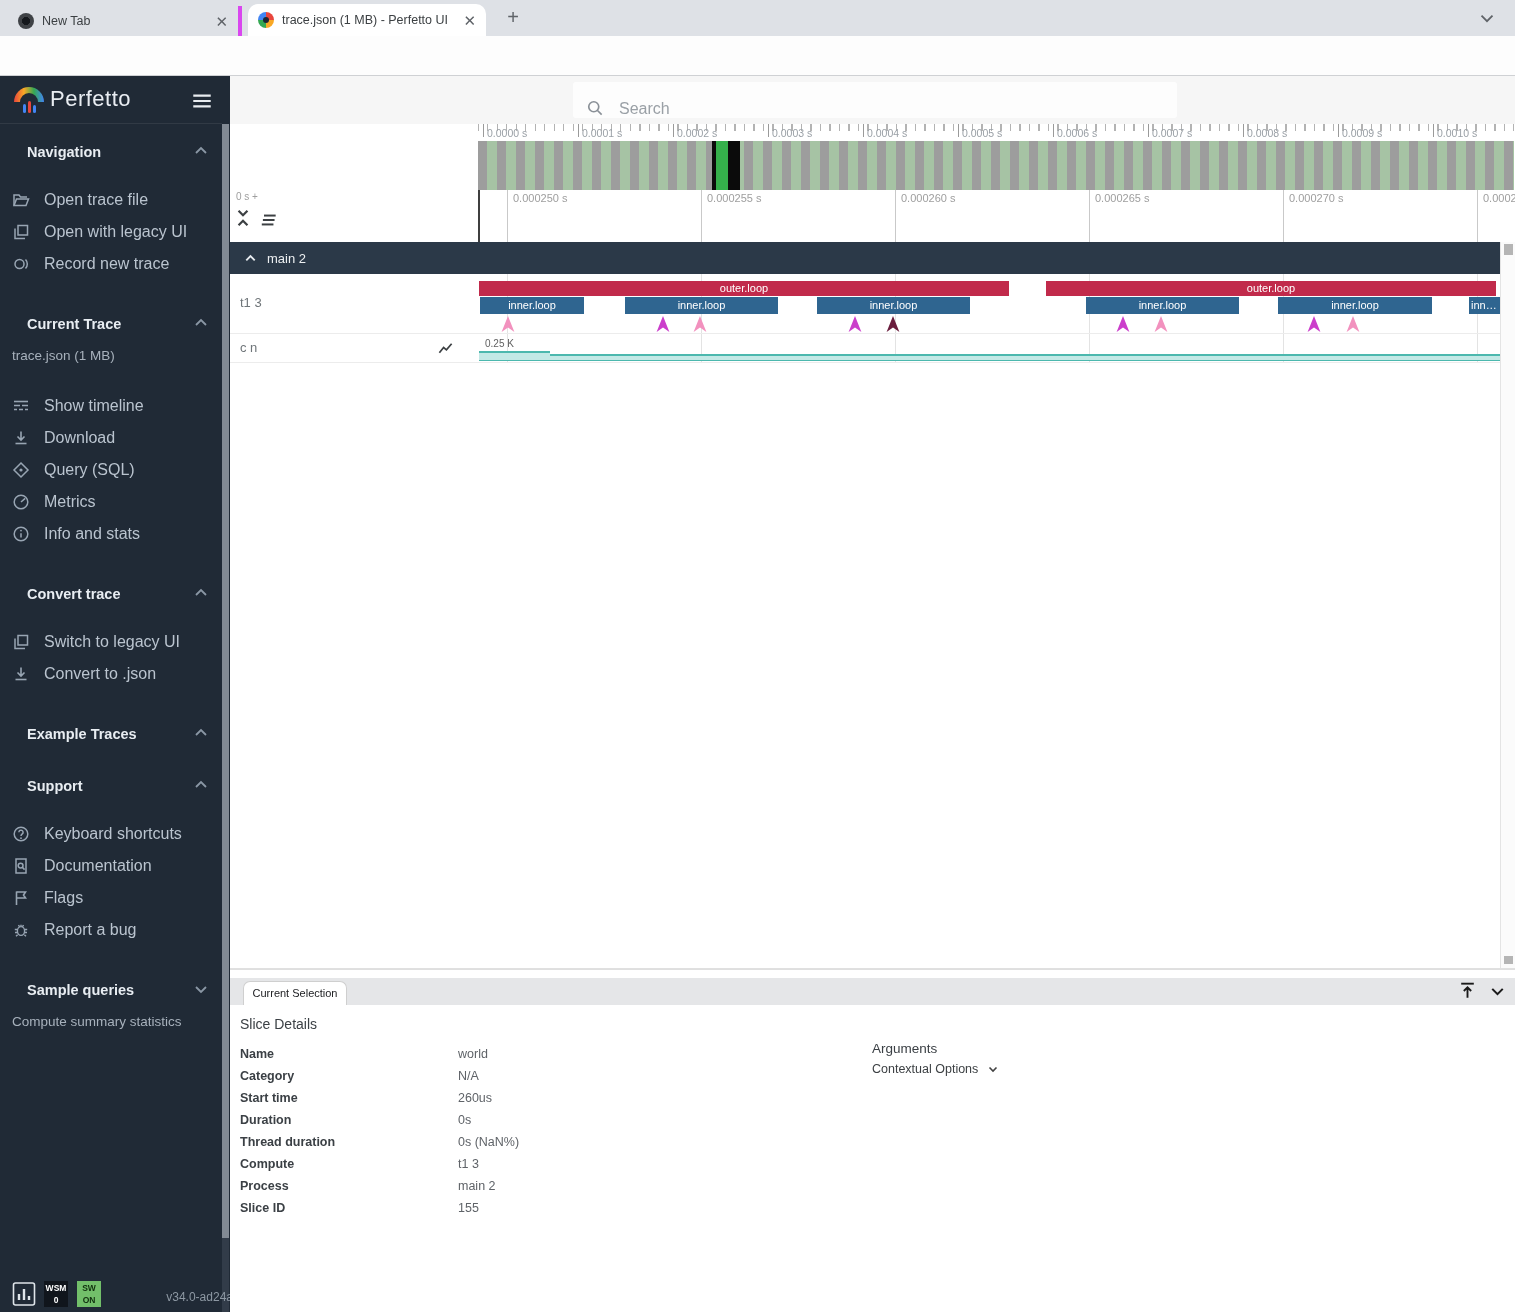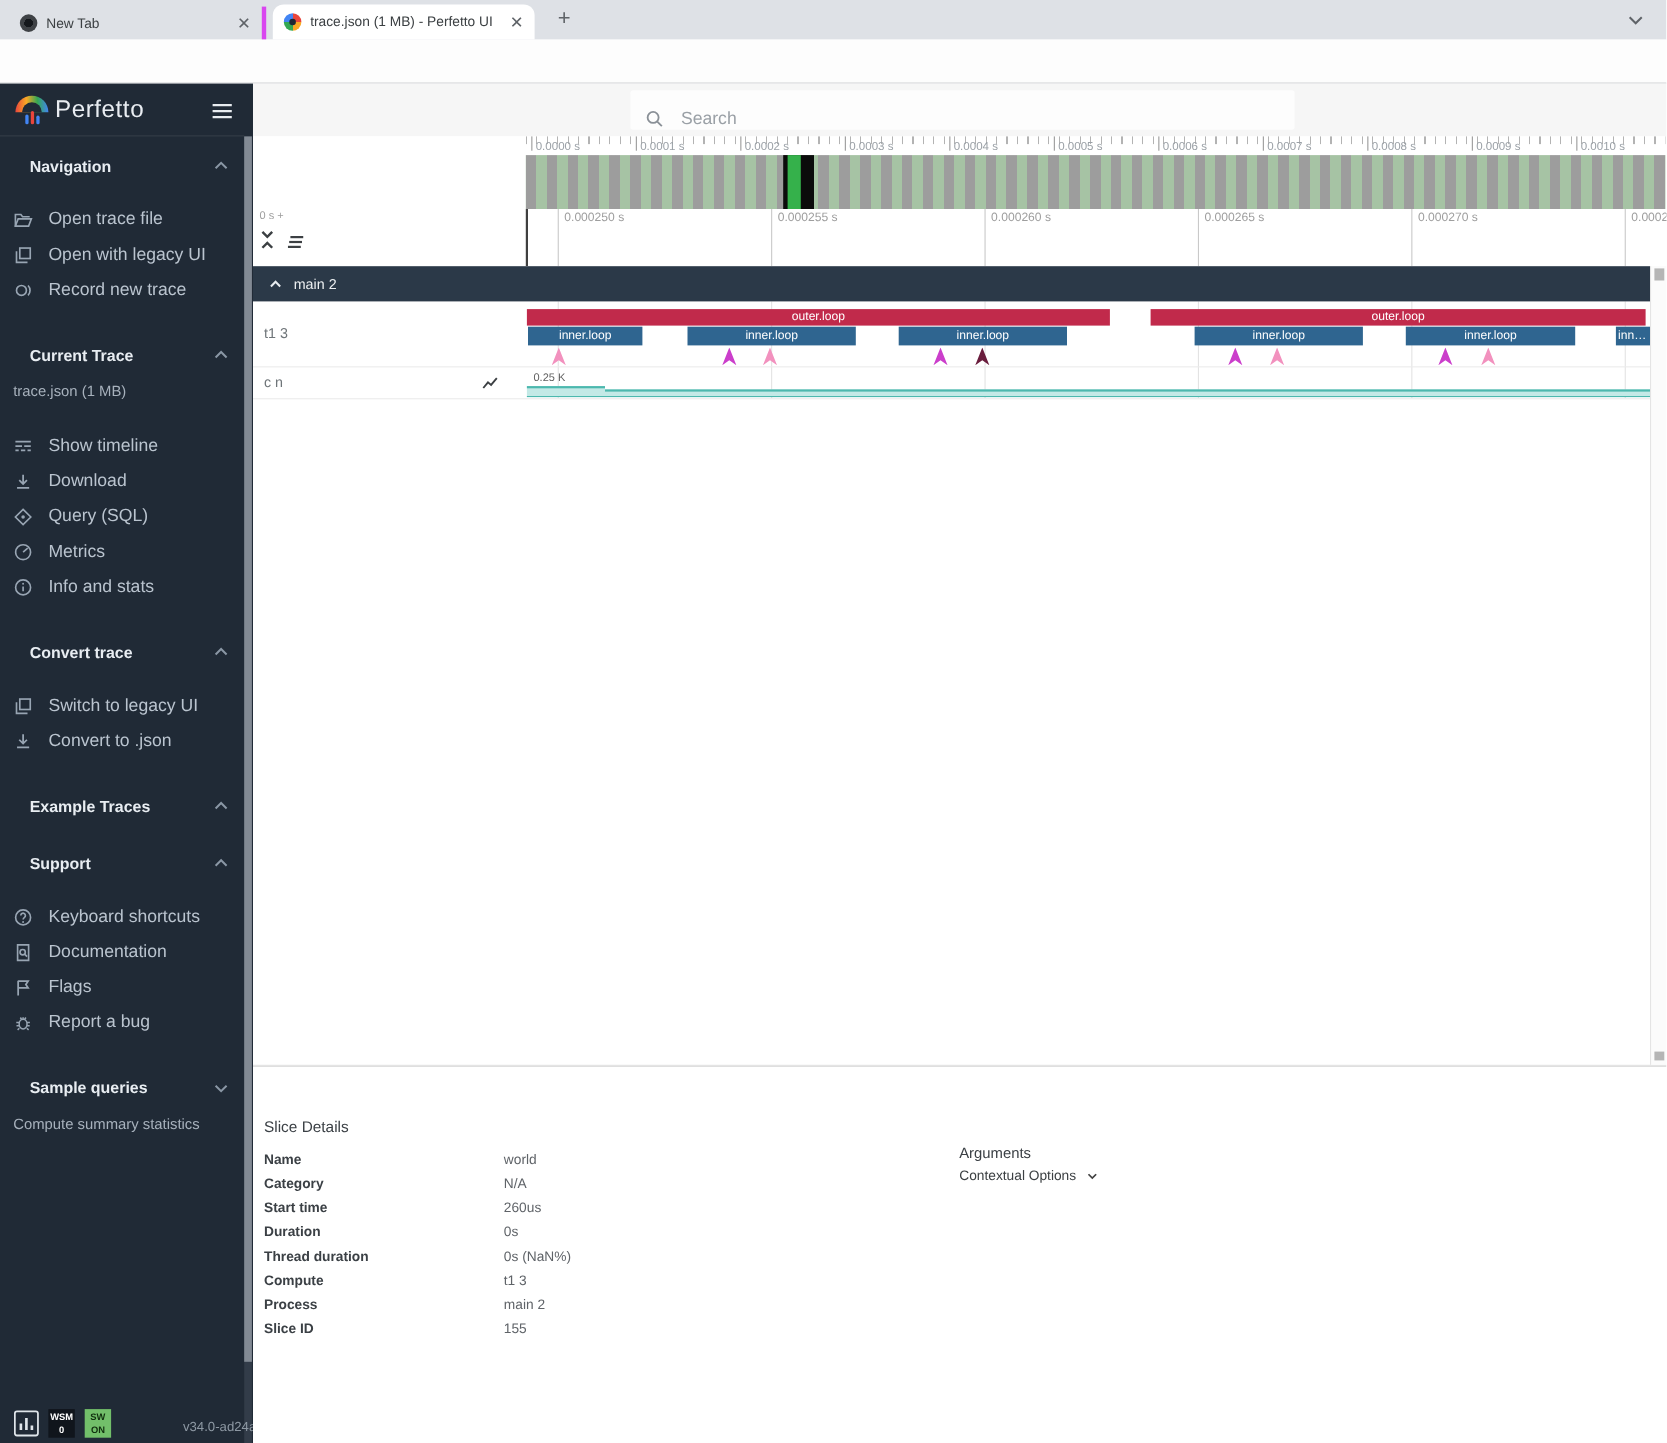--- a/index.html
+++ b/index.html
@@ -596,20 +596,34 @@
         <div class="cn-seg" style="left:320px;width:962px;top:112px;height:7px;background:#c3e9e6;border-top:2px solid #4cb8ae;border-bottom:1px solid #4cb8ae"></div>
       </div>
     <div class="cn-border"></div>
     <div class="vscroll">
       <div class="vthumb"></div>
       <div class="vdash"></div>
     </div>
   </div>
 
   <div class="details">
+    <div class="tabbar">
+      <div class="seltab">Current Selection</div>
+      <div class="tb-ic" style="left:1227px">
+        <svg viewBox="0 0 20 20" fill="none" stroke="#1a1a1a" stroke-width="1.8">
+            <path d="M4 3.5 H16"></path>
+            <path d="M10 17 V7 M6.5 10.5 L10 7 L13.5 10.5"></path>
+          </svg>
+      </div>
+      <div class="tb-ic" style="left:1257px;top:3px">
+        <svg viewBox="0 0 20 20" fill="none" stroke="#1a1a1a" stroke-width="2">
+            <path d="M5 7.5 L10 12.5 L15 7.5"></path>
+          </svg>
+      </div>
+    </div>
     <div class="panel-h">Slice Details</div>
     <div class="kv" id="kv-rows">
         <div class="kv-row">
           <div class="kv-k">Name</div>
           <div class="kv-v">world</div>
         </div>
         <div class="kv-row">
           <div class="kv-k">Category</div>
           <div class="kv-v">N/A</div>
         </div>

